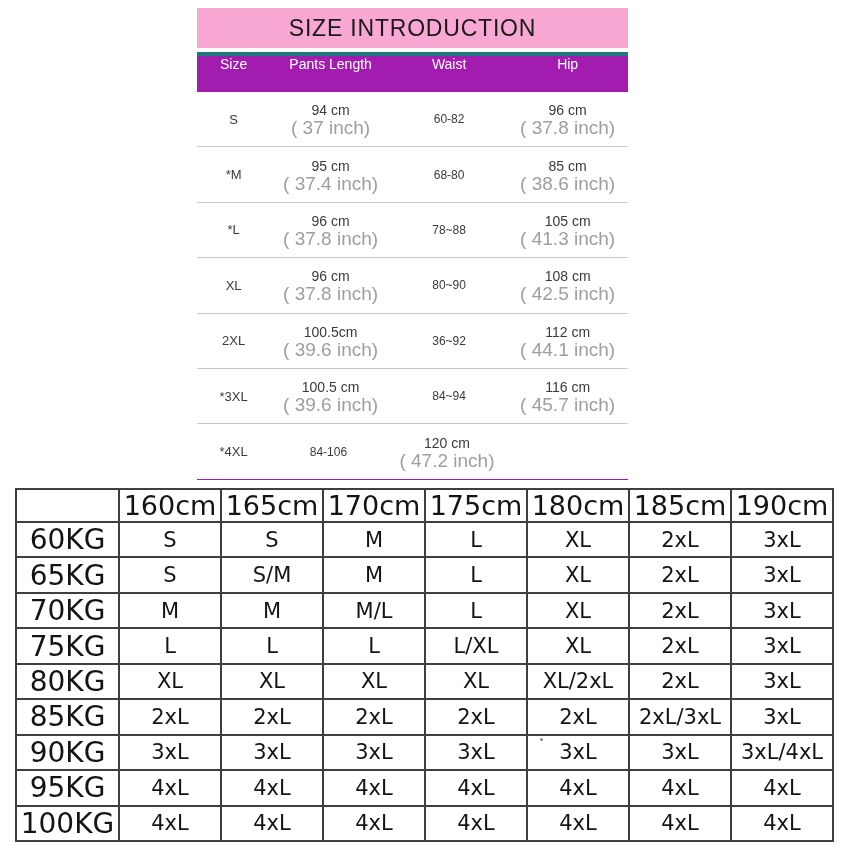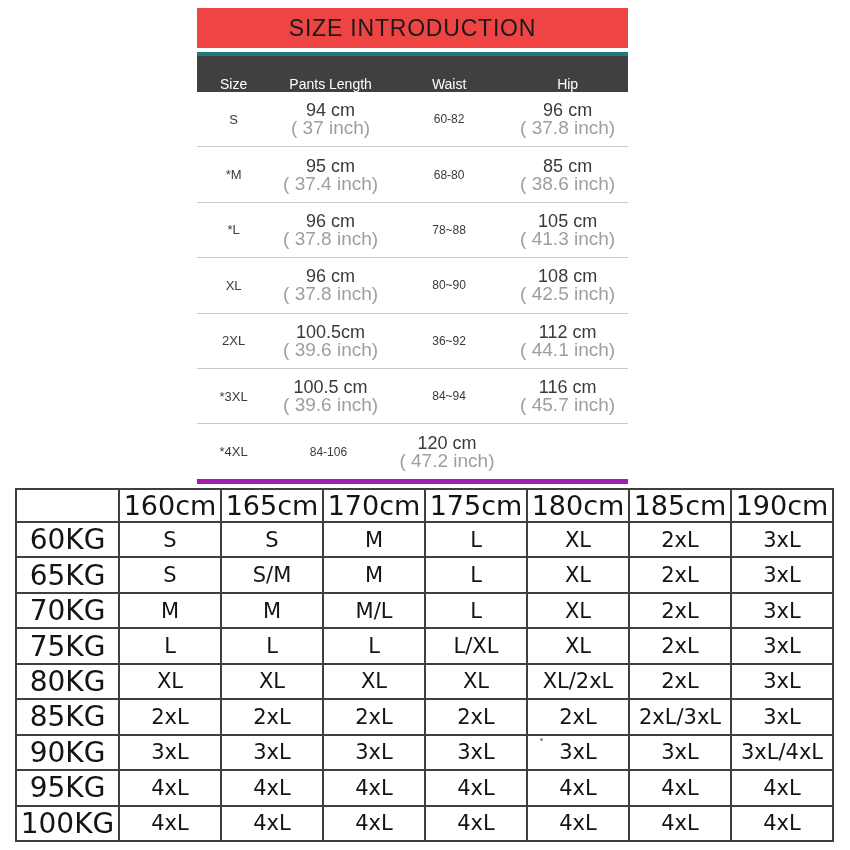--- a/index.html
+++ b/index.html
@@ -4,38 +4,38 @@
 <style>
   html,body{margin:0;padding:0;}
   body{
     width:850px;height:850px;background:#ffffff;position:relative;overflow:hidden;
     font-family:"Liberation Sans",sans-serif;
   }
 
   
   .top-table{position:absolute;left:197px;top:8px;width:431px;}
   .banner{
-    height:40px;background:#ef4444;display:flex;align-items:center;justify-content:center;
+    height:40px;background:#f9a8d4;display:flex;align-items:center;justify-content:center;
     font-size:23px;color:#1a1a1a;letter-spacing:.8px;font-weight:400;
   }
   .teal-head{
-    margin-top:4px;height:36px;background:#404040;border-top:4px solid #1d797d;
-    display:flex;align-items:flex-end;color:#ffffff;font-size:14px;
+    margin-top:4px;height:36px;background:#a21caf;border-top:4px solid #1d797d;
+    display:flex;align-items:flex-start;color:#ffffff;font-size:14px;
   }
   .c{text-align:center;}
   .c-size{width:17%;}
   .c-pants{width:28%;}
   .c-waist{width:27%;}
   .c-hip{width:28%;}
   .size-row{
     height:54.4px;border-bottom:1px solid #c9c9c9;display:flex;align-items:center;
     font-size:13px;color:#3a3a3a;
   }
-  .size-row:last-child{border-bottom:5px solid #a21caf;}
-  .cm-line{font-size:18px;color:#3a3a3a;line-height:17px;}
+  .size-row:last-child{border-bottom:1px solid #a21caf;}
+  .cm-line{font-size:14px;color:#3a3a3a;line-height:17px;}
   .inch-line{font-size:19px;color:#9e9e9e;line-height:17px;}
   .waist-val{font-size:12px;color:#3a3a3a;}
   .size-val{font-size:13px;color:#3a3a3a;}
 
   
   #grid{
     position:absolute;left:15px;top:488px;width:819px;height:354px;
     border-collapse:collapse;table-layout:fixed;
     font-family:"DejaVu Sans","Liberation Sans",sans-serif;color:#141414;
   }

